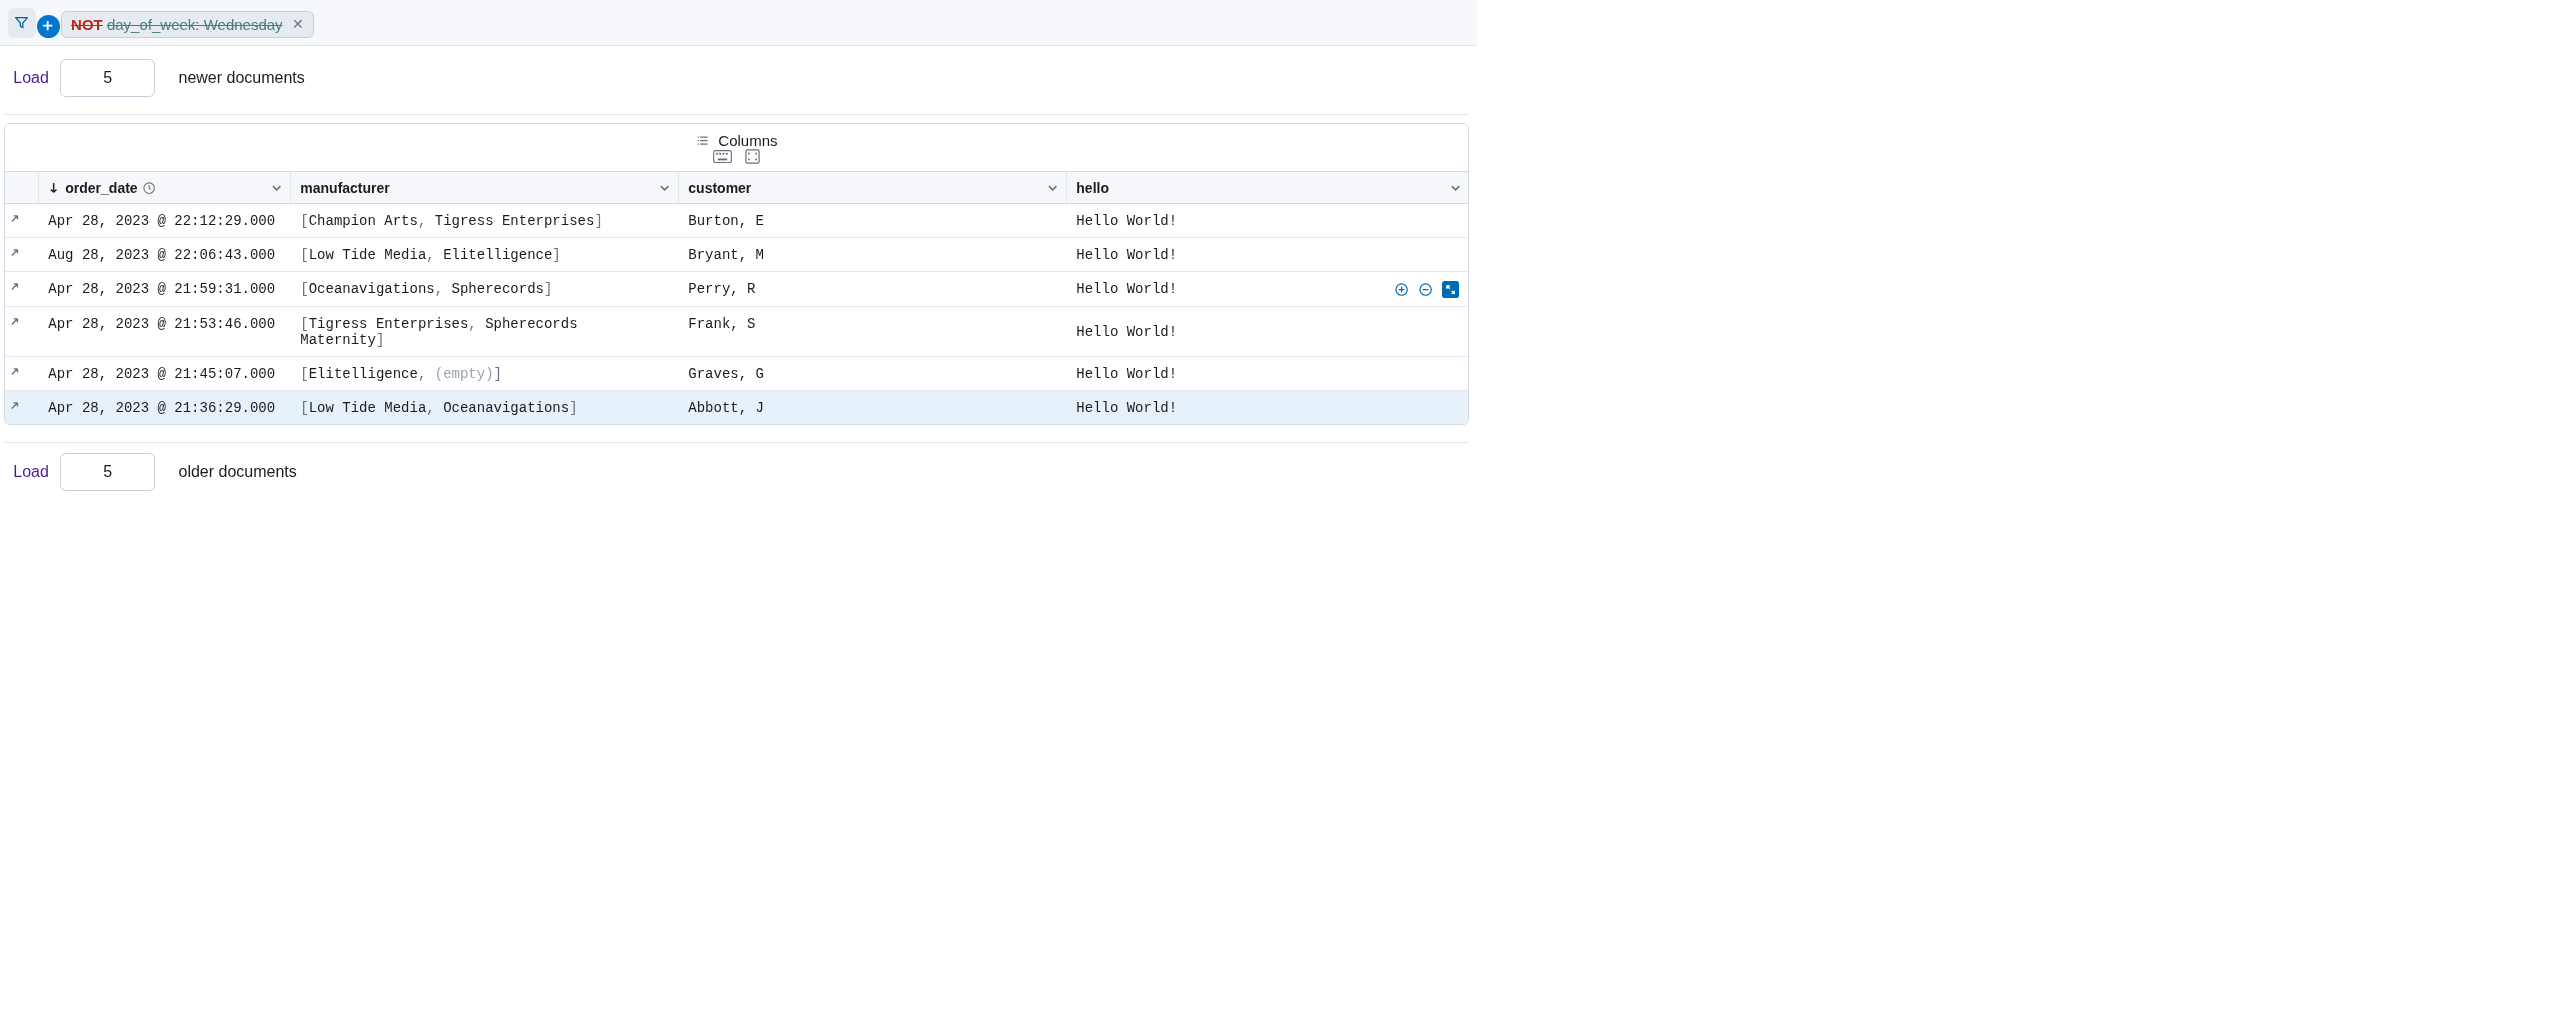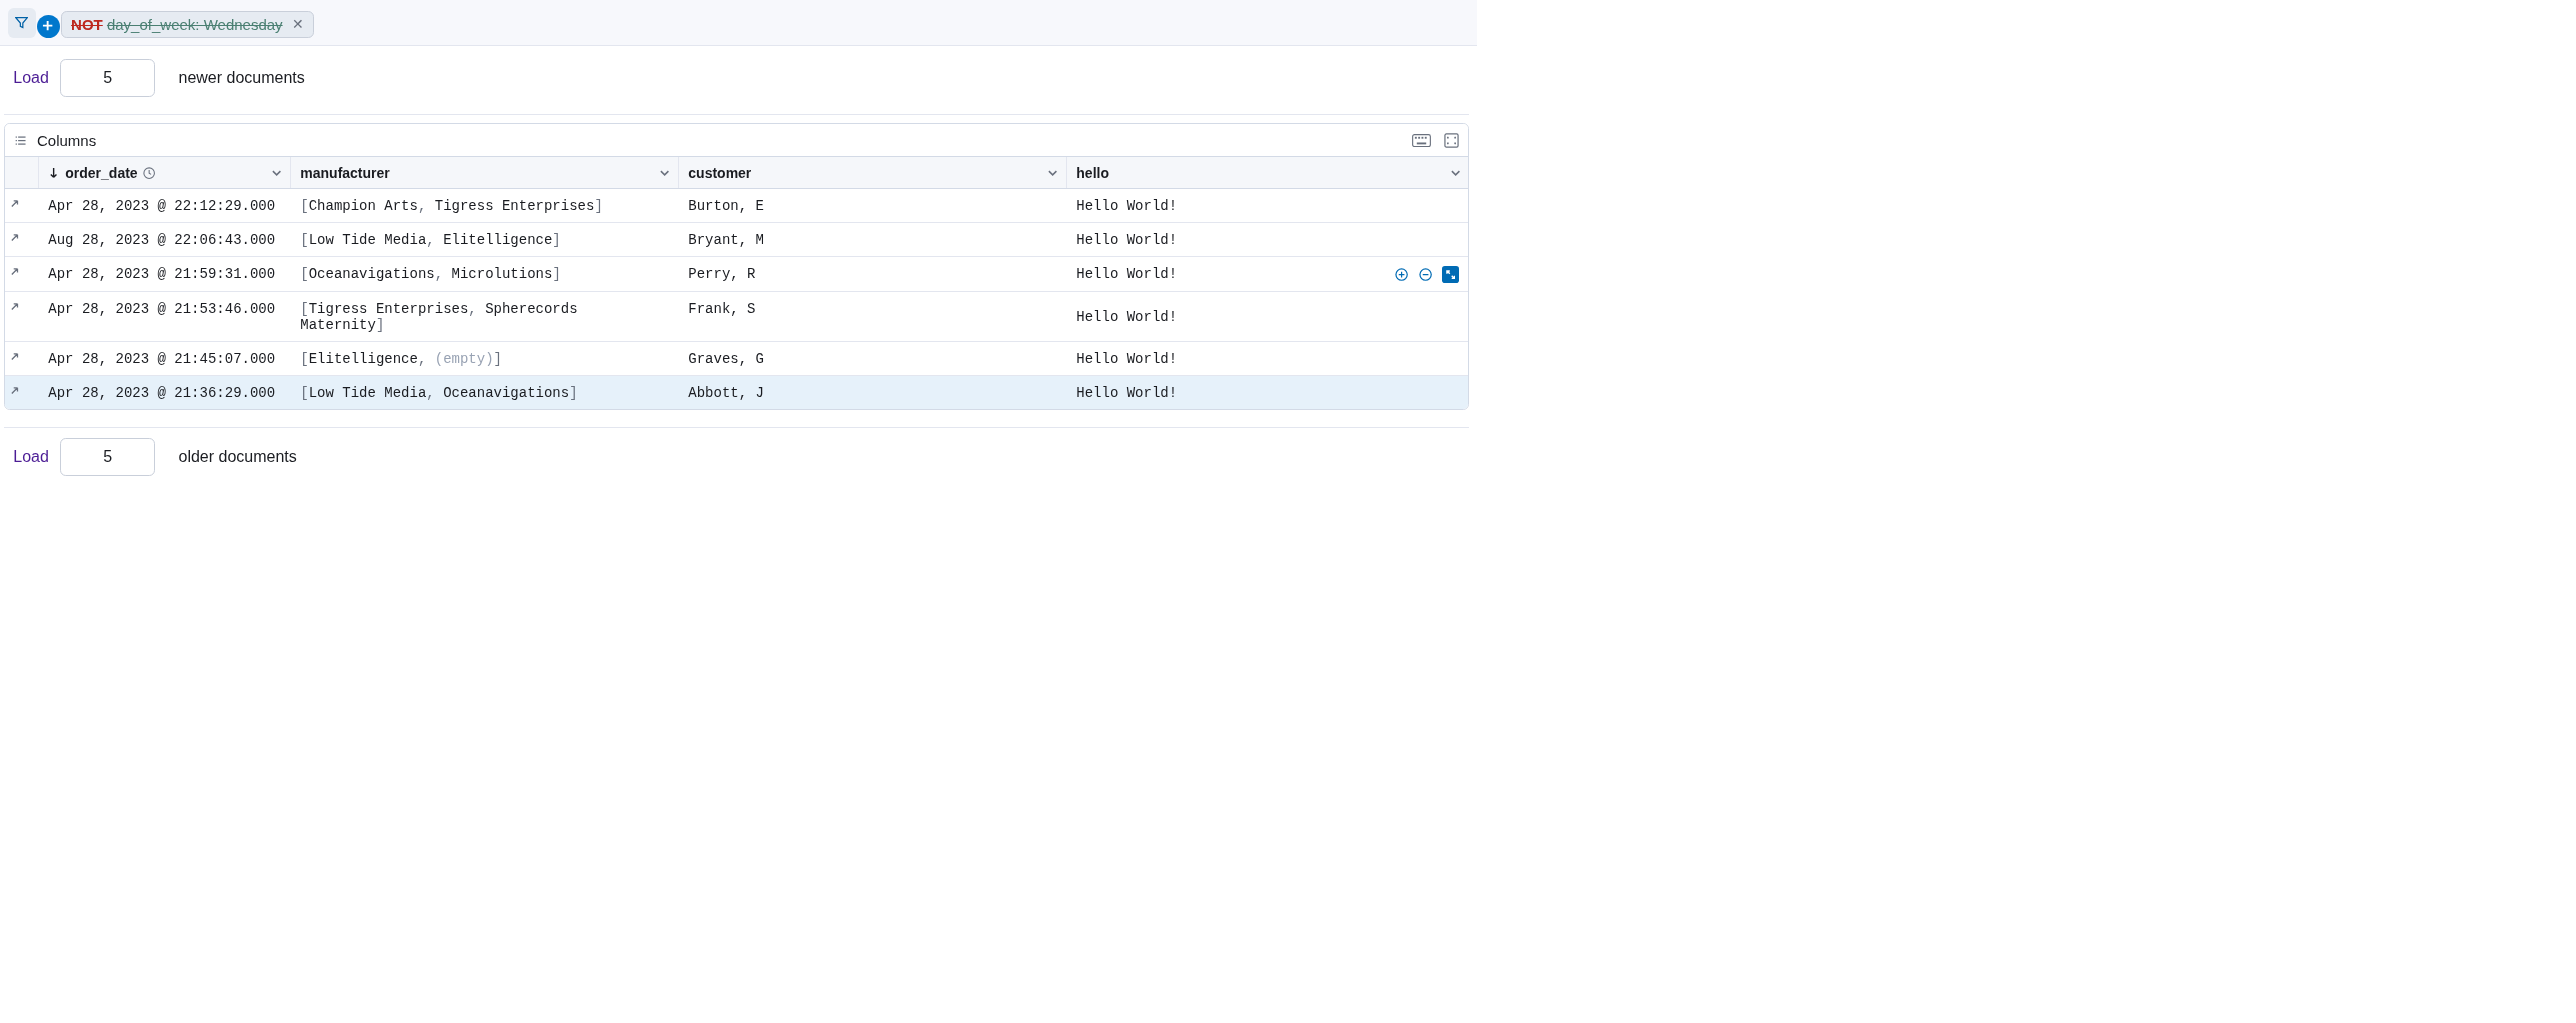--- a/index.html
+++ b/index.html
@@ -68,20 +68,21 @@
 
   .hr { border: none; border-top: 0.9px solid #e3e6ef; margin: 0 0 7.6px 0; }
 
   .table-wrap { border: 0.9px solid #d3dae6; border-radius: 5.7px; overflow: hidden; }
 
   .columns-bar {
     display: flex; align-items: center; justify-content: space-between;
     padding: 7.6px 9.5px;
     border-bottom: 0.9px solid #d3dae6;
     background: #fff;
+    flex-direction: column;
   }
   .columns-left { display: flex; align-items: center; gap: 9.5px; }
   .columns-label { font-size: 15px; }
   .columns-right { display: flex; align-items: center; gap: 13.2px; color: #69707d; }
 
   .grid-header {
     display: grid;
     grid-template-columns: 34px 252px 388px 388px 1fr;
     background: #f5f7fa;
     border-bottom: 0.9px solid #d3dae6;
@@ -273,21 +274,21 @@
             <span>Hello World!</span>
           </div>
         </div>
         <div class="row hovered">
           <div class="cell expand">
             <svg width="11.3" height="11.3" viewBox="0 0 12 12" fill="none" stroke="currentColor" stroke-width="1.4">
               <path d="M3 9l6-6M9 3H5M9 3v4"></path>
             </svg>
           </div>
           <div class="cell mono">Apr 28, 2023 @ 21:59:31.000</div>
-          <div class="cell mono"><span class="manu-wrap"><span class="brack">[</span><span>Oceanavigations</span><span class="sep">, </span><span>Microlutions</span><span class="brack">]</span></span></div>
+          <div class="cell mono"><span class="manu-wrap"><span class="brack">[</span><span>Oceanavigations</span><span class="sep">, </span><span>Spherecords</span><span class="brack">]</span></span></div>
           <div class="cell mono">Perry, R</div>
           <div class="cell mono hello">
             <span>Hello World!</span>
             <span class="row-actions">
               <span class="ra-btn">
                 <svg width="13.2" height="13.2" viewBox="0 0 14 14" fill="none" stroke="currentColor" stroke-width="1.3">
                   <circle cx="7" cy="7" r="6"></circle>
                   <path d="M7 4v6M4 7h6"></path>
                 </svg>
               </span>

